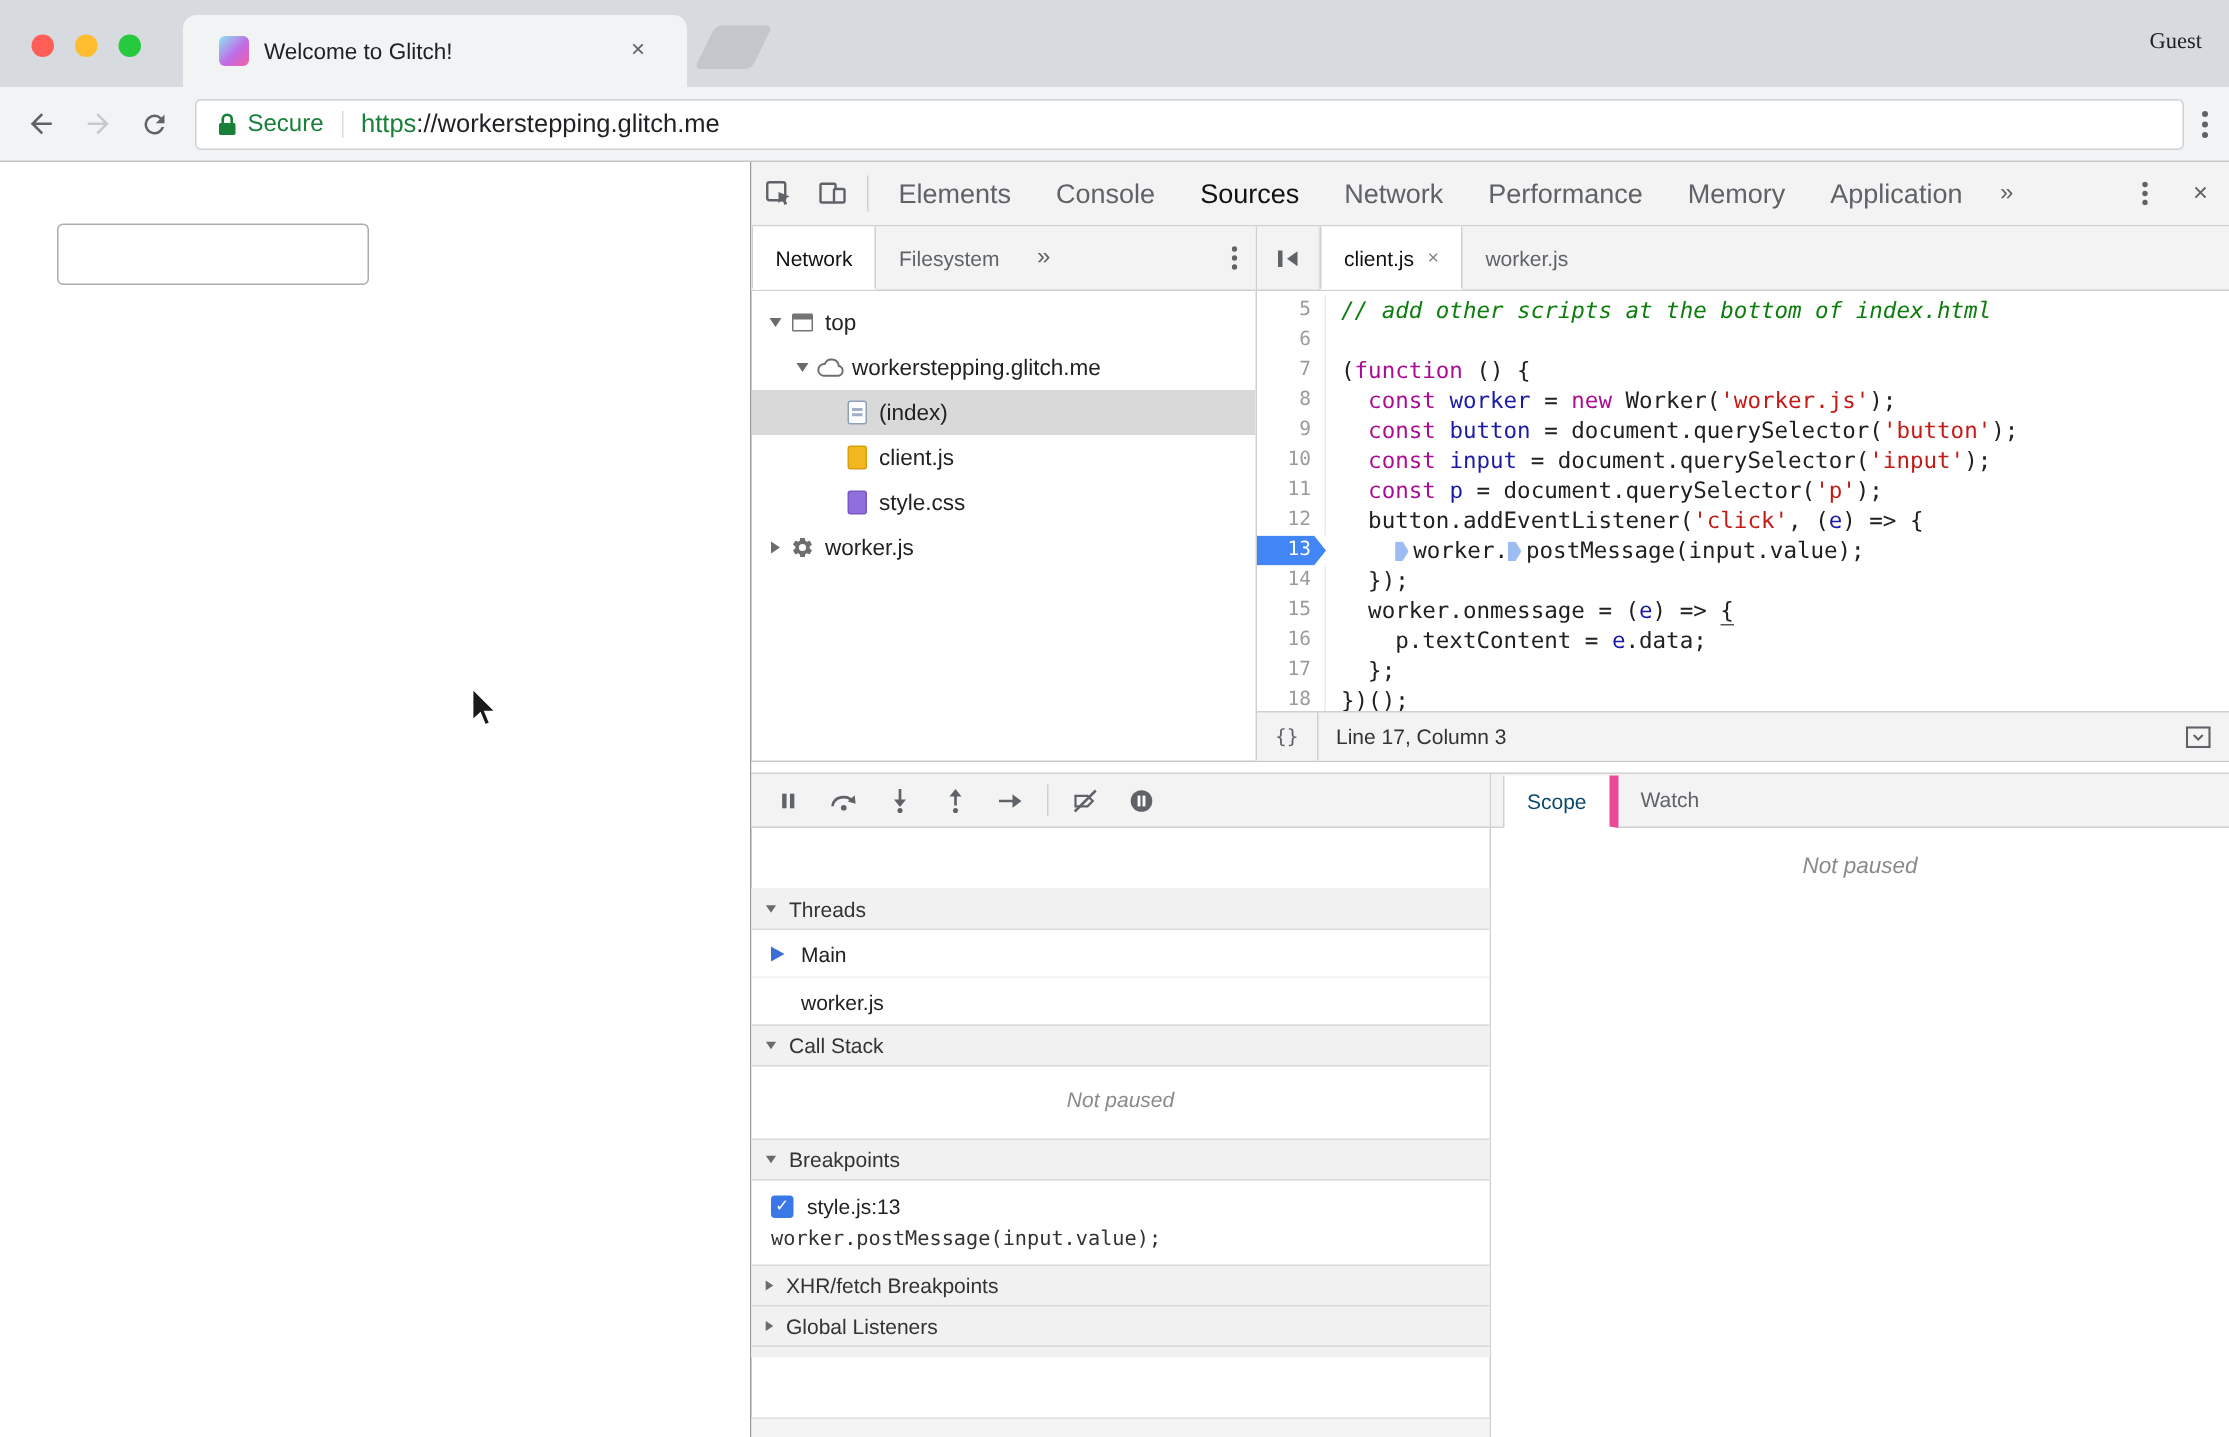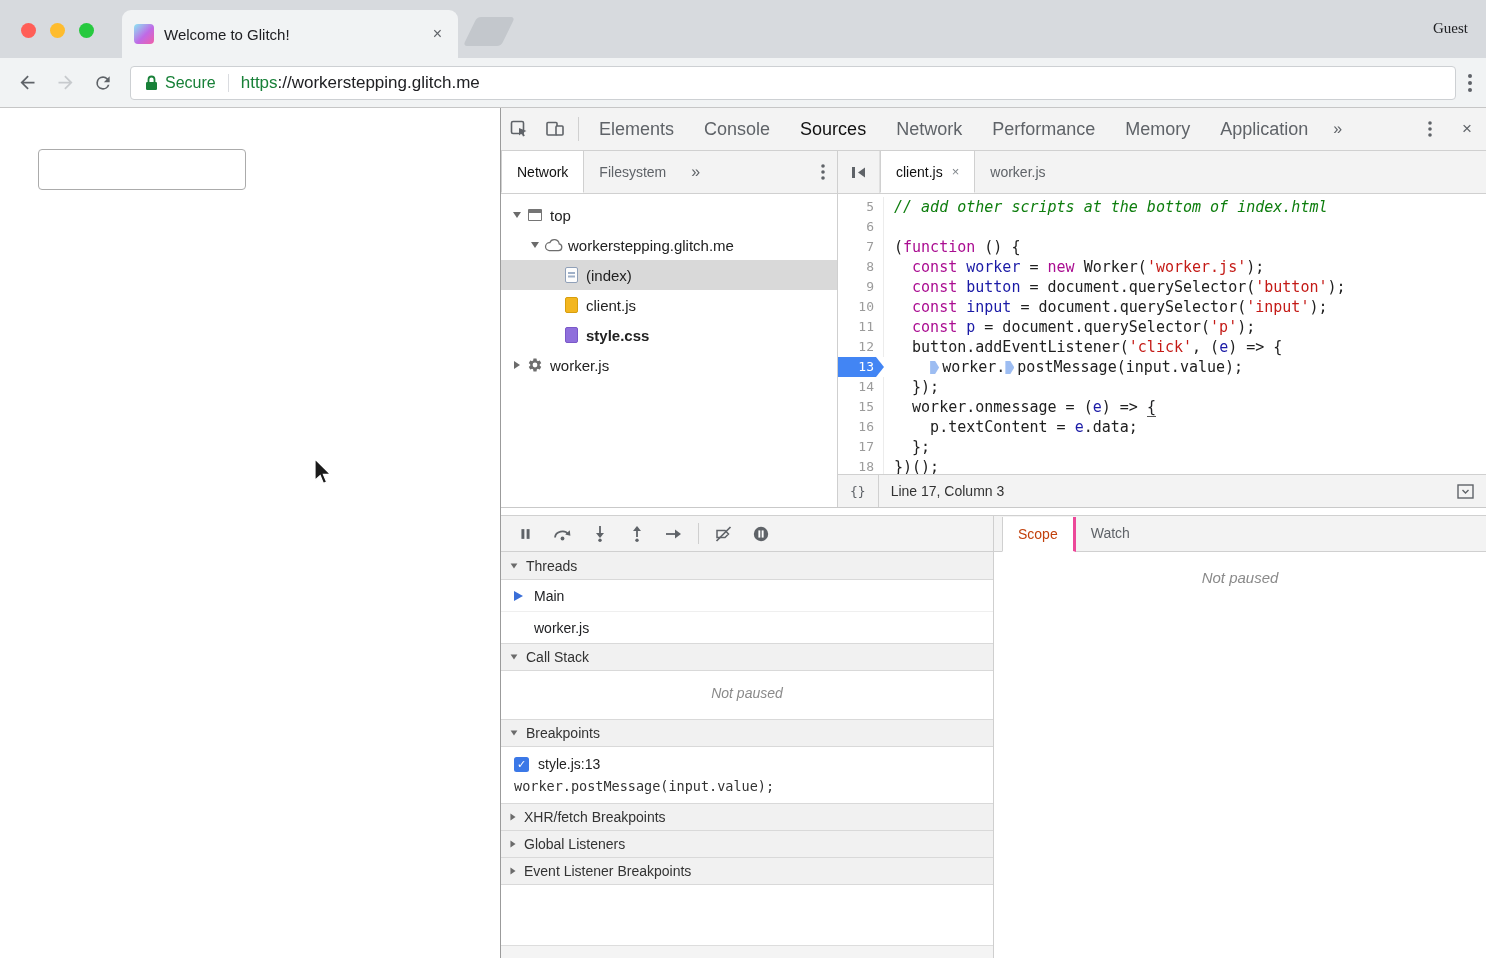--- a/index.html
+++ b/index.html
@@ -4,21 +4,21 @@
 <style>
   * { margin:0; padding:0; box-sizing:border-box; }
   html,body { width:1486px; height:958px; }
   body { position:relative; font-family:"Liberation Sans",sans-serif; background:#fff; overflow:hidden; color:#202124; }
   svg { display:block; }
 
   
   .tabstrip { position:absolute; left:0; top:0; width:100%; height:58px; background:#d7dade; }
   .tl { position:absolute; top:23px; width:15px; height:15px; border-radius:50%; }
   .tl.r { left:21px; background:#ff5e57; } .tl.y { left:50px; background:#febc2e; } .tl.g { left:79px; background:#27c93f; }
-  .btab { position:absolute; left:122px; top:10px; width:336px; height:48px; background:#f1f3f4; border-radius:9px 9px 0 0; display:flex; align-items:center; padding:0 12px; }
+  .btab { position:absolute; left:122px; top:10px; width:336px; height:48px; background:#f1f3f4; border-radius:9px 9px 0 0; display:flex; align-items:center; padding:0 24px; }
   .favicon { width:20px; height:20px; border-radius:4px; background:linear-gradient(135deg,#8ae8f2,#c06ae6 55%,#f25fa7); flex:0 0 20px; }
   .btab-title { margin-left:10px; font-size:15px; color:#202124; white-space:nowrap; overflow:hidden; }
   .btab-x { margin-left:auto; font-size:16px; color:#5f6368; padding:2px 4px; }
   .newtab { position:absolute; left:470px; top:17px; width:38px; height:29px; background:#c3c7cc; border-radius:4px; transform:skewX(-26deg); }
   .guest { position:absolute; right:18px; top:20px; font-size:15px; color:#202124;font-family:Liberation Serif, serif; }
 
   .navbar { position:absolute; left:0; top:58px; width:100%; height:50px; background:#f1f3f4; border-bottom:1px solid #c6c6c6; display:flex; align-items:center; }
   .navbtn { width:38px; height:38px; display:flex; align-items:center; justify-content:center; flex:0 0 38px; }
   .navbar .first { margin-left:8px; }
   .urlbar { flex:1; height:34px; margin:0 12px 0 8px; background:#fff; border:1px solid #cdd0d3; border-radius:4px; display:flex; align-items:center; padding:0 14px; }
@@ -85,21 +85,21 @@
   .tk-str { color:#c41a16; }
   .tk-pl { color:#202020; }
   .tk-match { border-bottom:1.5px solid #555; }
   .inline-bp { display:inline-block; width:9px; height:13px; margin-right:3px; background:#9dbdf2; clip-path:polygon(0 0,5px 0,9px 6.5px,5px 13px,0 13px); vertical-align:-2px; }
   .editor-status { flex:0 0 32px; background:#f3f3f3; border-top:1px solid #d0d0d0; display:flex; align-items:center; font-size:14px; color:#333; }
   .pp-btn { height:32px; display:flex; align-items:center; padding:0 12px; border-right:1px solid #d0d0d0; color:#5f6368; font-family:"DejaVu Sans Mono",monospace; font-size:13px; }
   .status-text { margin-left:12px; }
   .drawer-btn { margin-left:auto; margin-right:12px; }
 
   
-  .debug-pane { flex:0 0 493px; border-right:1px solid #cfcfcf; display:flex; flex-direction:column; min-width:0; }
+  .debug-pane { flex:0 0 493px; border-right:1px solid #cfcfcf; display:flex; flex-direction:column; min-width:0;gap:40px; }
   .debug-toolbar { flex:0 0 35px; background:#f3f3f3; border-bottom:1px solid #d0d0d0; display:flex; align-items:center; padding-left:6px; }
   .dbg-btn { width:37px; height:35px; display:flex; align-items:center; justify-content:center; }
   .tb-divider { width:1px; height:21px; background:#cfcfcf; margin:0 6px; }
   .debug-sections { flex:1; background:#fff; font-size:14px; overflow:hidden; display:flex; flex-direction:column; }
   .sec-h { flex:0 0 28px; background:#f1f1f1; border-top:1px solid #d9d9d9; border-bottom:1px solid #d9d9d9; margin-top:-1px; display:flex; align-items:center; padding-left:9px; color:#333; }
   .debug-sections .sec-h:first-child { margin-top:0; border-top:none; }
   .sec-arr { margin-right:8px; transform:scale(.85); }
   .thread-row { flex:0 0 32px; display:flex; align-items:center; padding-left:13px; border-bottom:1px solid #efefef; }
   .thr-mark { width:20px; flex:0 0 20px; }
   .thr-mark.cur::before { content:""; display:inline-block; width:0; height:0; border-left:9px solid #3a6fd8; border-top:5.5px solid transparent; border-bottom:5.5px solid transparent; }
@@ -109,21 +109,21 @@
   .bp-check.on { background:#3b78e7; color:#fff; }
   .bp-label { color:#222; }
   .bp-code { font-family:"DejaVu Sans Mono",monospace; font-size:13.5px; color:#333; padding:2px 10px 10px 13px; }
   .flex-fill { flex:1; }
   .hscroll { flex:0 0 13px; background:#f4f4f4; border-top:1px solid #ddd; }
 
   
   .scope-pane { flex:1; display:flex; flex-direction:column; min-width:0; }
   .scope-tabbar { flex:0 0 35px; background:#f3f3f3; border-bottom:1px solid #d0d0d0; display:flex; align-items:center; padding-left:8px; }
   .scope-tab { height:35px; line-height:35px; padding:0 15px; font-size:14px; color:#5f6368; }
-  .scope-tab.selected { background:#fff; color:#c2410c; border-left:1px solid #d0d0d0; border-right:3px solid #ec4899; margin-bottom:-1px; border-bottom:1px solid #fff; }
+  .scope-tab.selected { background:#fff; color:#0c4a6e; border-left:1px solid #d0d0d0; border-right:6px solid #ec4899; margin-bottom:-1px; border-bottom:1px solid #fff; }
   .scope-body { flex:1; background:#fff; }
   .scope-body .not-paused { padding-top:17px; font-size:15px; }
 </style>
 </head>
 <body>
 
 <div class="tabstrip">
   <div class="tl r"></div>
   <div class="tl y"></div>
   <div class="tl g"></div>
@@ -258,21 +258,21 @@
             </span>
             <span>(index)</span>
           </div>
           <div class="tree-row" style="padding-left: 44px;">
             <span class="tw"></span>
             <span class="ticon">
               <span class="doc script-icon"></span>
             </span>
             <span>client.js</span>
           </div>
-          <div class="tree-row" style="padding-left: 44px; font-weight: bold;">
+          <div class="tree-row" style="padding-left: 44px;">
             <span class="tw"></span>
             <span class="ticon">
               <span class="doc stylesheet-icon"></span>
             </span>
             <span>style.css</span>
           </div>
           <div class="tree-row" style="padding-left: 8px;">
             <span class="tw">
               <span class="arr-right"></span>
             </span>

